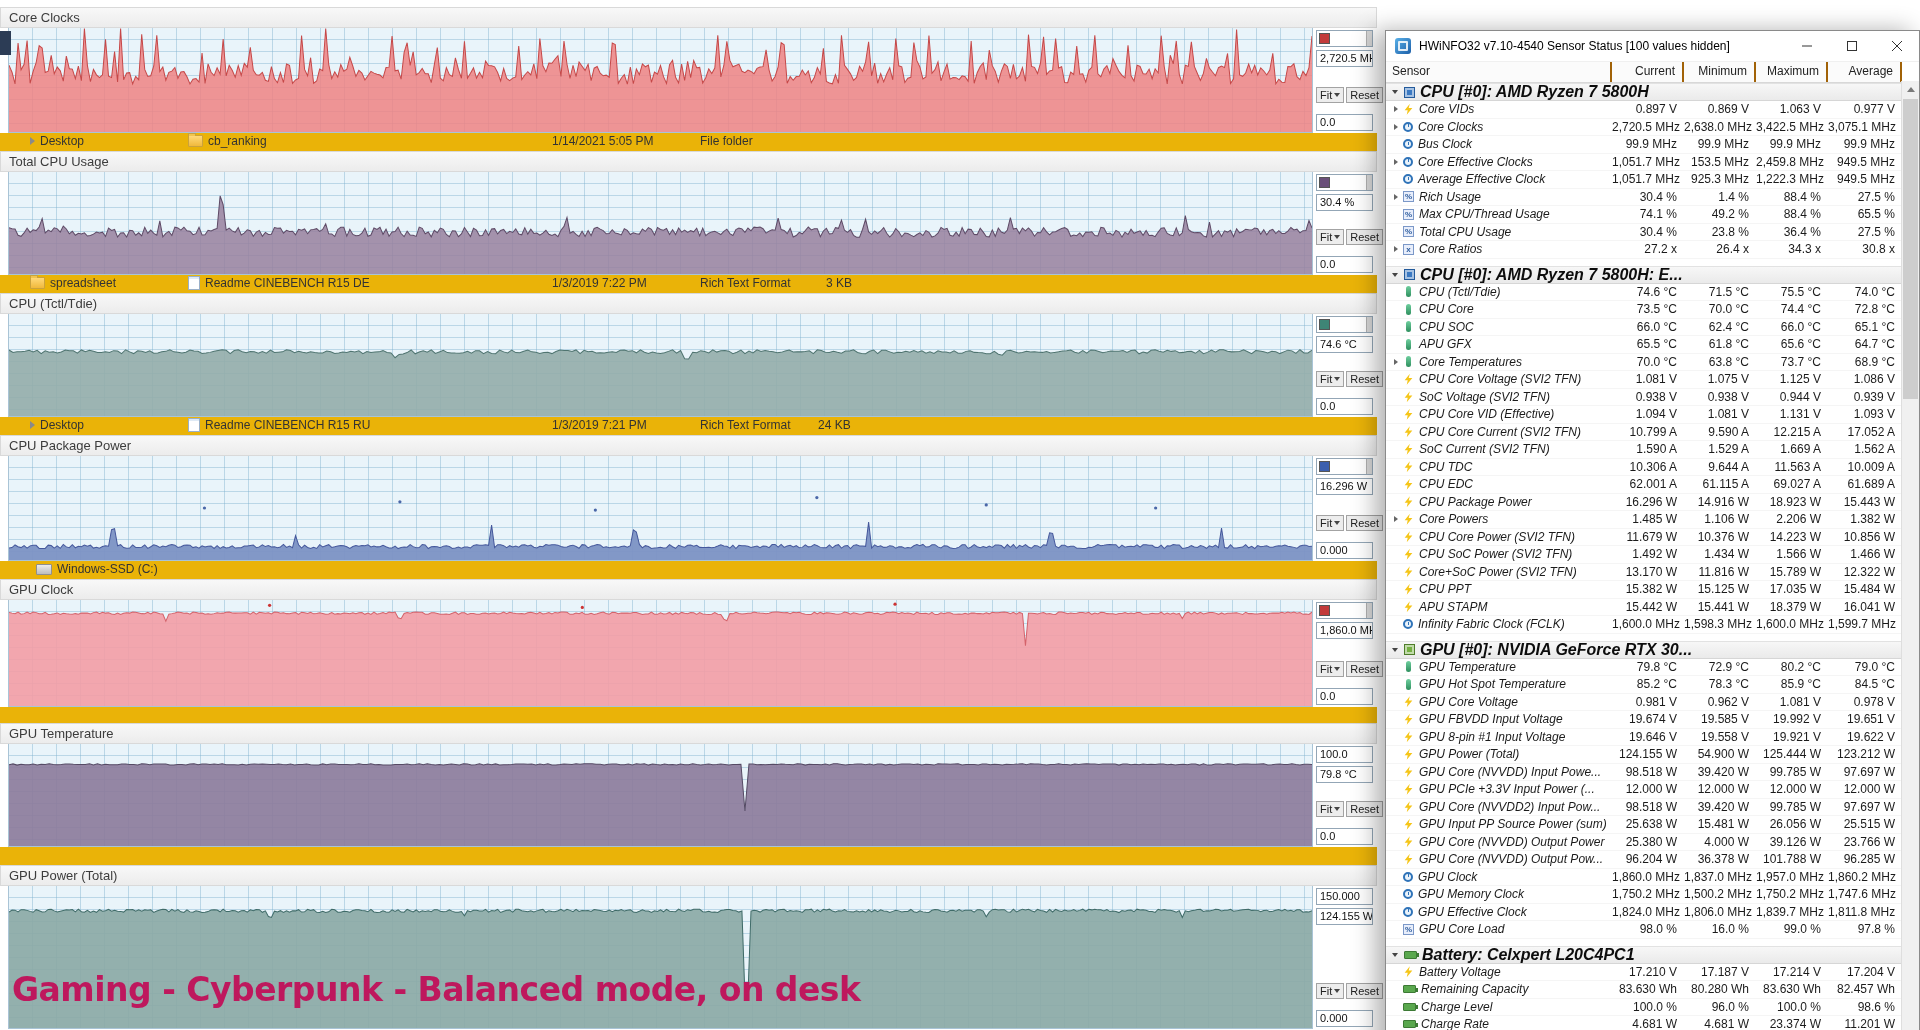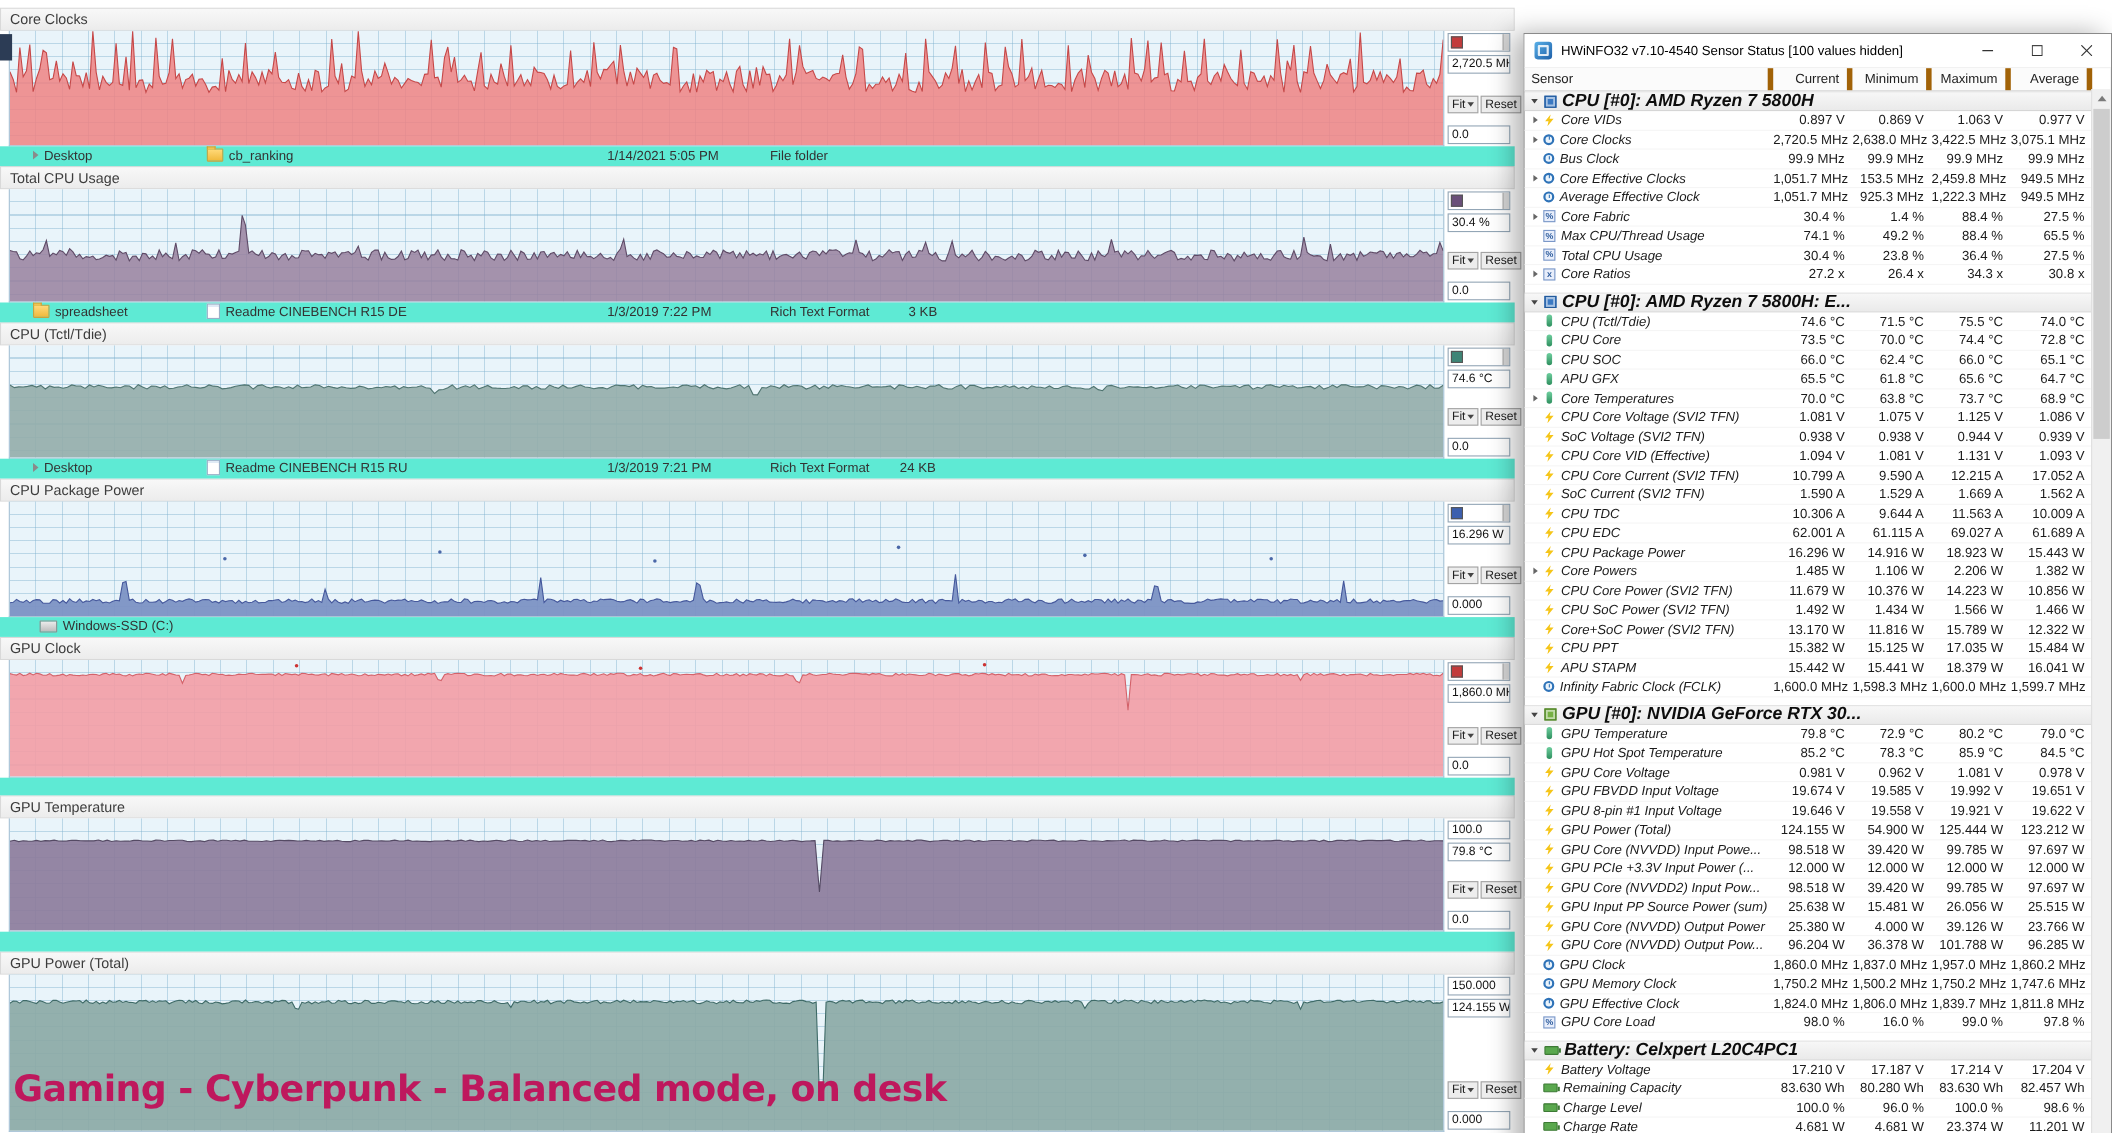--- a/index.html
+++ b/index.html
@@ -21,21 +21,21 @@
     padding:0 3px;white-space:nowrap;overflow:hidden;box-sizing:border-box;color:#111;}
   .legend{display:flex;align-items:center;padding:0 0 0 2px;}
   .swatch{width:9px;height:9px;border:1px solid #555;display:inline-block;}
   .legend .mini{margin-left:auto;width:5px;height:100%;background:#d7d7d7;border-left:1px solid #b0b0b0;}
   .fitrow{margin-top:auto;display:flex;gap:2px;}
   .btn{height:16px;font:11px "Liberation Sans",sans-serif;line-height:13px;background:#ededed;
     border:1px solid #a3a3a3;padding:4px 3px;display:inline-flex;align-items:center;gap:2px;color:#222;}
   .caret{width:0;height:0;border-left:3.5px solid transparent;border-right:3.5px solid transparent;border-top:4px solid #444;}
   .minbox{margin-top:8px;}
   
-  .gap{position:relative;width:1377px;background:#5eead4;overflow:hidden;}
+  .gap{position:relative;width:1377px;background:#eab308;overflow:hidden;}
   .frag{position:absolute;top:1px;display:flex;align-items:center;gap:5px;font-size:12px;color:#333;white-space:nowrap;}
   .i-caret{width:0;height:0;border-top:4px solid transparent;border-bottom:4px solid transparent;border-left:5px solid #8a8a8a;}
   .i-folder{width:13px;height:10px;background:linear-gradient(#ffd978,#f0b93c);border:1px solid #caa23c;border-radius:1px;position:relative;}
   .i-folder::before{content:"";position:absolute;top:-3px;left:-1px;width:6px;height:2px;background:#f0c54f;border:1px solid #caa23c;border-bottom:none;}
   .i-file{width:10px;height:12px;background:#fff;border:1px solid #9ab0c8;box-shadow:inset 0 2px 0 #dfeaf5;}
   .i-disk{width:14px;height:9px;background:linear-gradient(#ececec,#bdbdbd);border:1px solid #8f8f8f;border-radius:1px;}
   #dark-frag{position:absolute;left:0;top:31px;width:11px;height:24px;background:#2c3c55;z-index:4;}
   #caption{position:absolute;left:12px;top:970px;z-index:9;color:#be185d;
     font:bold 33px "DejaVu Sans",sans-serif;letter-spacing:-0.5px;}
   
@@ -43,21 +43,21 @@
     border:1px solid #8a8a8a;box-sizing:border-box;box-shadow:-10px 0 22px rgba(0,0,0,.30);margin-top:28px;}
   .titlebar{height:30px;display:flex;align-items:center;background:#fff;border-bottom:1px solid #f0f0f0;}
   .appicon{width:16px;height:16px;margin:0 8px 0 9px;border-radius:3px;flex:0 0 auto;
     background:linear-gradient(135deg,#59b0e8,#1d5fa8);position:relative;}
   .appicon::after{content:"";position:absolute;inset:3px;border:2px solid rgba(255,255,255,.85);border-radius:1px;}
   .wtitle{font-size:12px;color:#000;flex:1;overflow:hidden;white-space:nowrap;}
   .winbtns{display:flex;height:100%;}
   .winbtn{width:45px;height:100%;display:flex;align-items:center;justify-content:center;}
   .colhead{height:20px;display:grid;grid-template-columns:226px 72px 72px 72px 74px;
     background:#fbfbfb;border-bottom:1px solid #d8d8d8;font-size:12px;color:#222;margin-right:17px;}
-  .colhead span{line-height:19px;border-right:5px solid #a16207;padding:0 7px 0 6px;box-sizing:border-box;overflow:hidden;}
+  .colhead span{line-height:19px;border-right:2px solid #a16207;padding:0 7px 0 6px;box-sizing:border-box;overflow:hidden;}
   .colhead span.num{text-align:right;}
   .rows{margin-right:17px;}
   .srow{display:grid;grid-template-columns:226px 72px 72px 72px 74px;height:17.5px;align-items:center;
     border-bottom:1px solid #f5f5f5;font-size:12px;color:#1b1b1b;box-sizing:border-box;}
   .group{display:flex;height:18px;background:linear-gradient(#f7f7f7,#eaeaea);border-top:1px solid #e2e2e2;
     border-bottom:1px solid #d6d6d6;font-style:italic;font-weight:bold;color:#0d0d0d;align-items:center;padding-left:4px;box-sizing:border-box;}
   .group-gap{height:7px;}
   .c0{display:flex;align-items:center;padding-left:4px;overflow:hidden;white-space:nowrap;font-style:italic;}
   .slot{width:11px;display:inline-flex;justify-content:center;flex:0 0 auto;}
   .cv{text-align:right;padding-right:7px;white-space:nowrap;overflow:hidden;}
@@ -431,21 +431,21 @@
         <span class="cv">925.3 MHz</span>
         <span class="cv">1,222.3 MHz</span>
         <span class="cv">949.5 MHz</span>
       </div>
       <div class="srow">
         <span class="cell c0">
           <span class="slot">
             <span class="chev-r"></span>
           </span>
           <span class="ic ic-pct"></span>
-          <span>Core Fabric</span>
+          <span>Rich Usage</span>
         </span>
         <span class="cv">30.4 %</span>
         <span class="cv">1.4 %</span>
         <span class="cv">88.4 %</span>
         <span class="cv">27.5 %</span>
       </div>
       <div class="srow">
         <span class="cell c0">
           <span class="slot"></span>
           <span class="ic ic-pct"></span>

